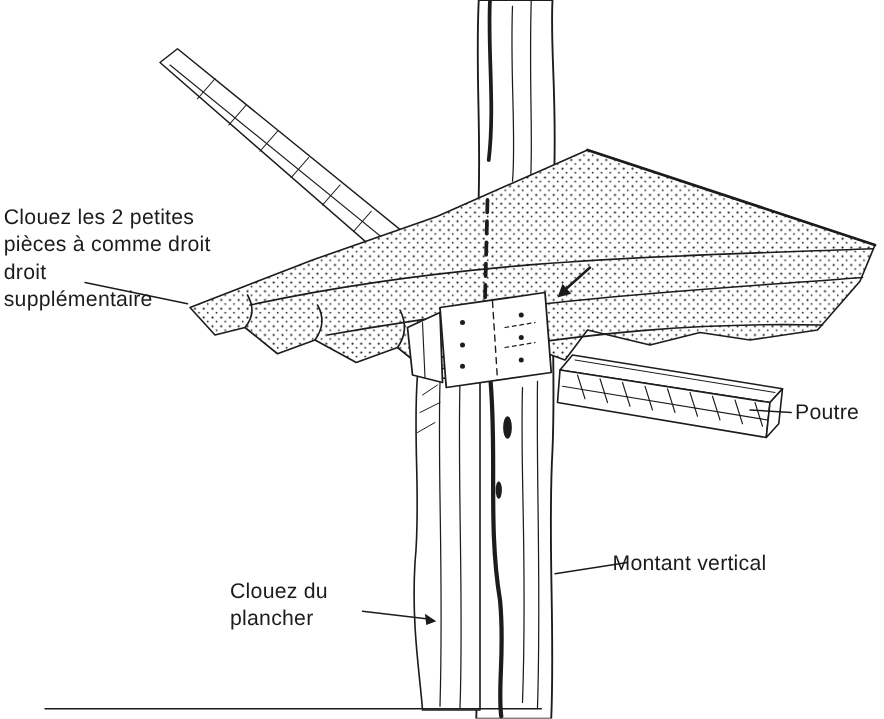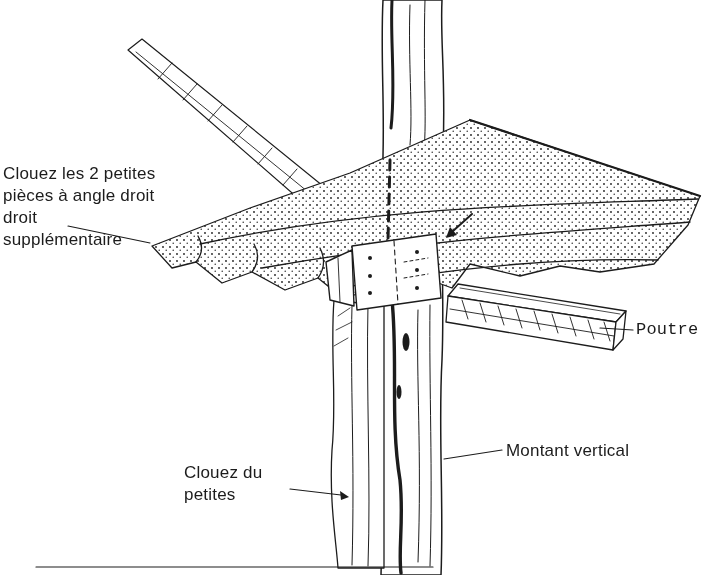--- a/index.html
+++ b/index.html
@@ -119,27 +119,27 @@
     <g stroke="currentColor" fill="currentColor">
       <path d="M290 489 L341 495" stroke-width="1.2" fill="none"></path>
       <polygon points="349,497 340,491 341,500" stroke="none"></polygon>
     </g>
 
     <path d="M36 567 L433 567" fill="none" stroke="currentColor" stroke-width="1.2"></path>
   </svg>
 
   <div class="label" style="left:3px; top:163px;">
     <span>Clouez les 2 petites</span>
-    <span>pièces à angle droit</span>
+    <span>pièces à comme droit</span>
     <span>droit</span>
     <span>supplémentaire</span>
   </div>
 
-  <div class="label" style="left:636px; top:319px;font-family:Liberation Mono, monospace;">Poutre</div>
+  <div class="label" style="left:636px; top:319px;">Poutre</div>
 
-  <div class="label" style="left:506px; top:440px;">Montant vertical</div>
+  <div class="label" style="left:490px; top:440px;">Montant vertical</div>
 
   <div class="label" style="left:184px; top:462px;">
     <span>Clouez du</span>
-    <span>petites</span>
+    <span>plancher</span>
   </div>
 
 </div>
 
 </body></html>

